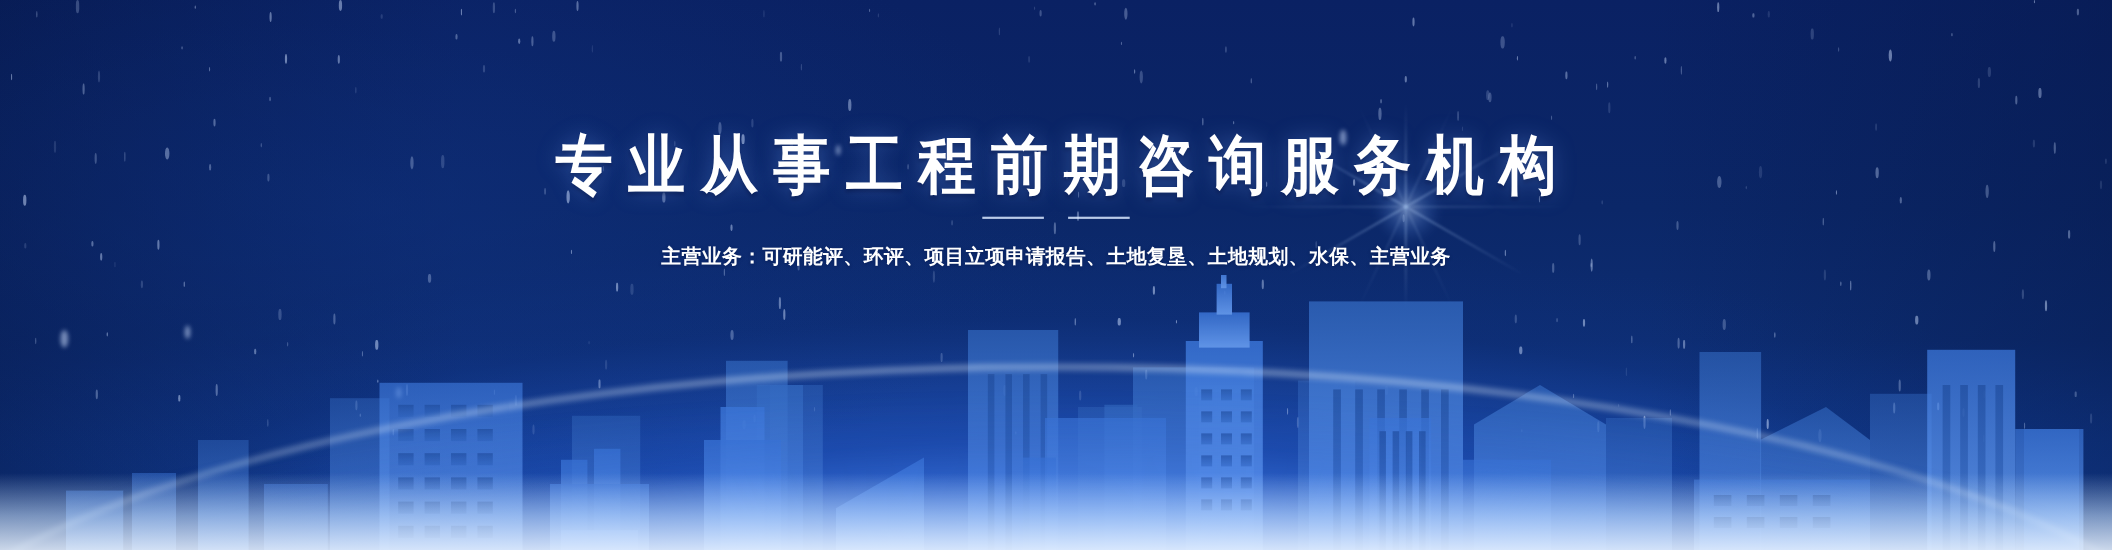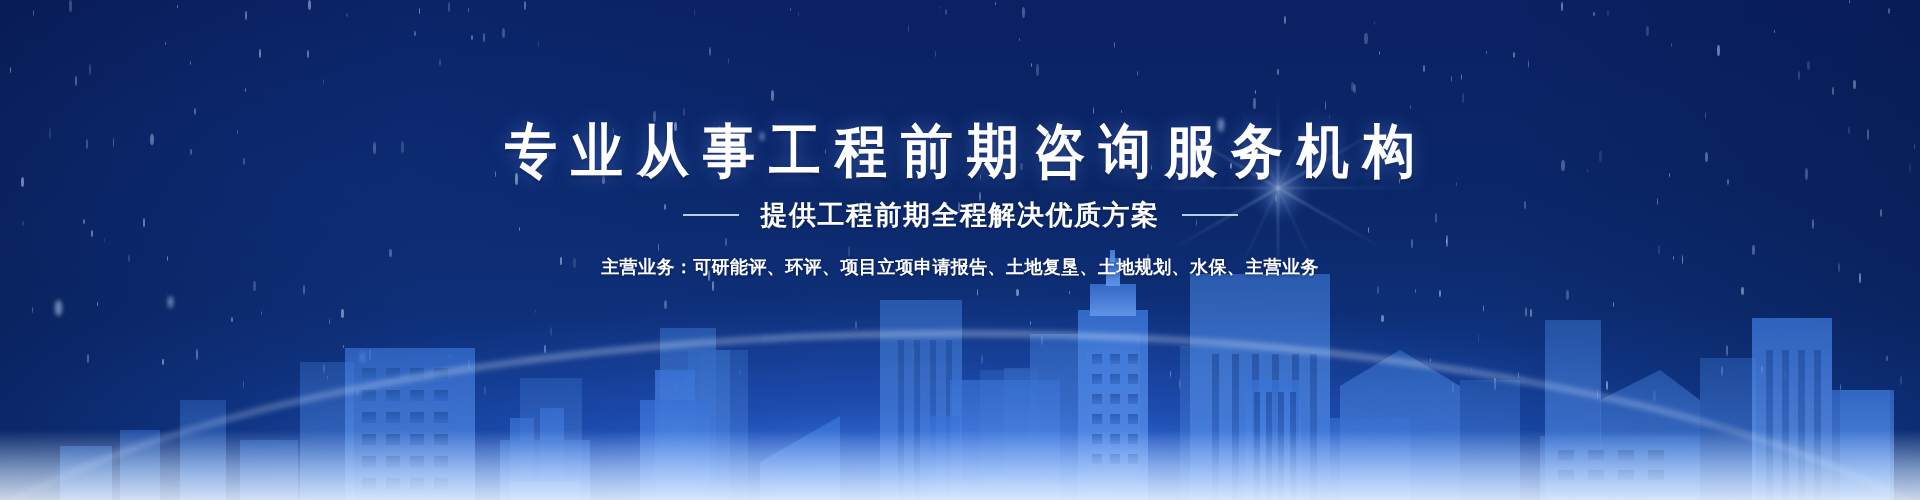--- a/index.html
+++ b/index.html
@@ -612,20 +612,19 @@
   <div class="horizon"></div>
   <div class="horizon-line"></div>
   <div class="bottom-fade"></div>
 
   <div class="content">
 
     <h1 class="title">专业从事工程前期咨询服务机构</h1>
 
     <div class="subtitle-row">
       <span class="dash"></span>
-      <span class="subtitle">提供工程前期全程解决优质方案</span>
       <span class="dash"></span>
     </div>
 
     <div class="scope">主营业务：可研能评、环评、项目立项申请报告、土地复垦、土地规划、水保、主营业务</div>
   </div>
 
 </div>
 
 </body></html>

